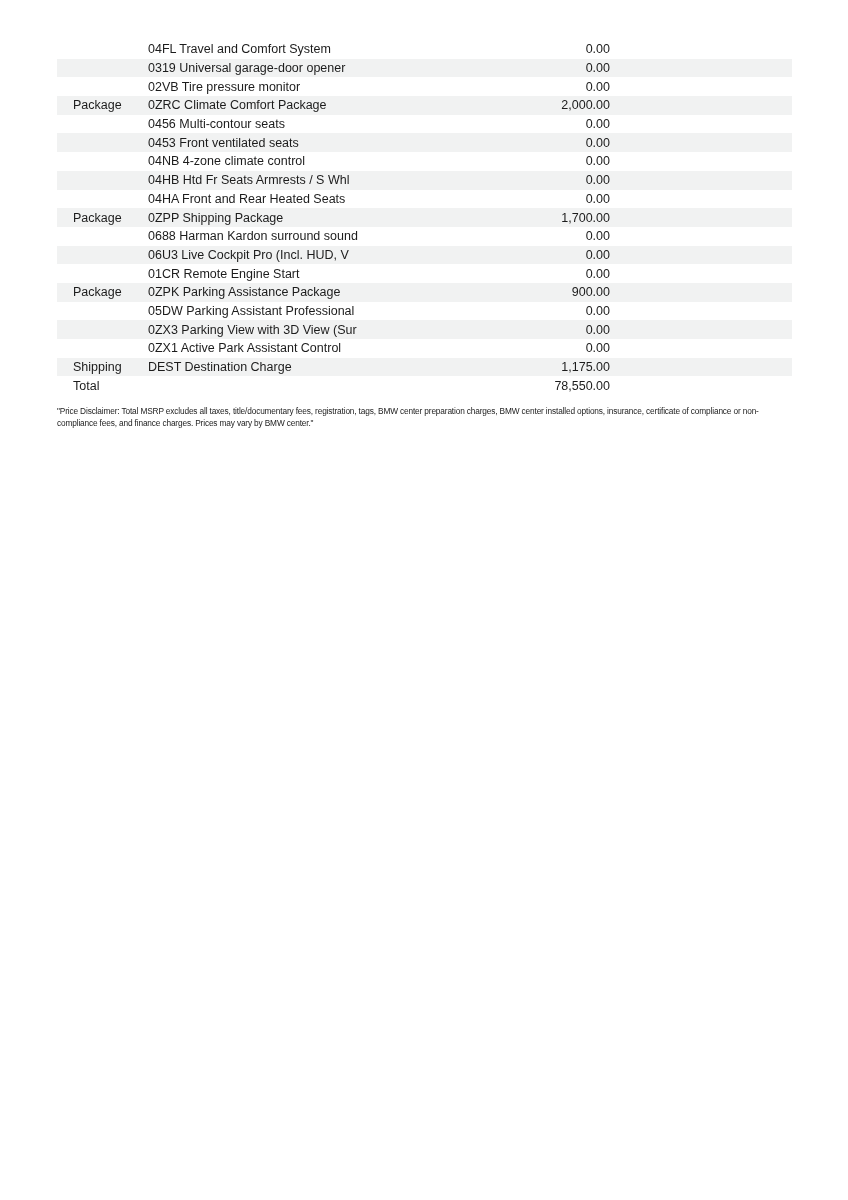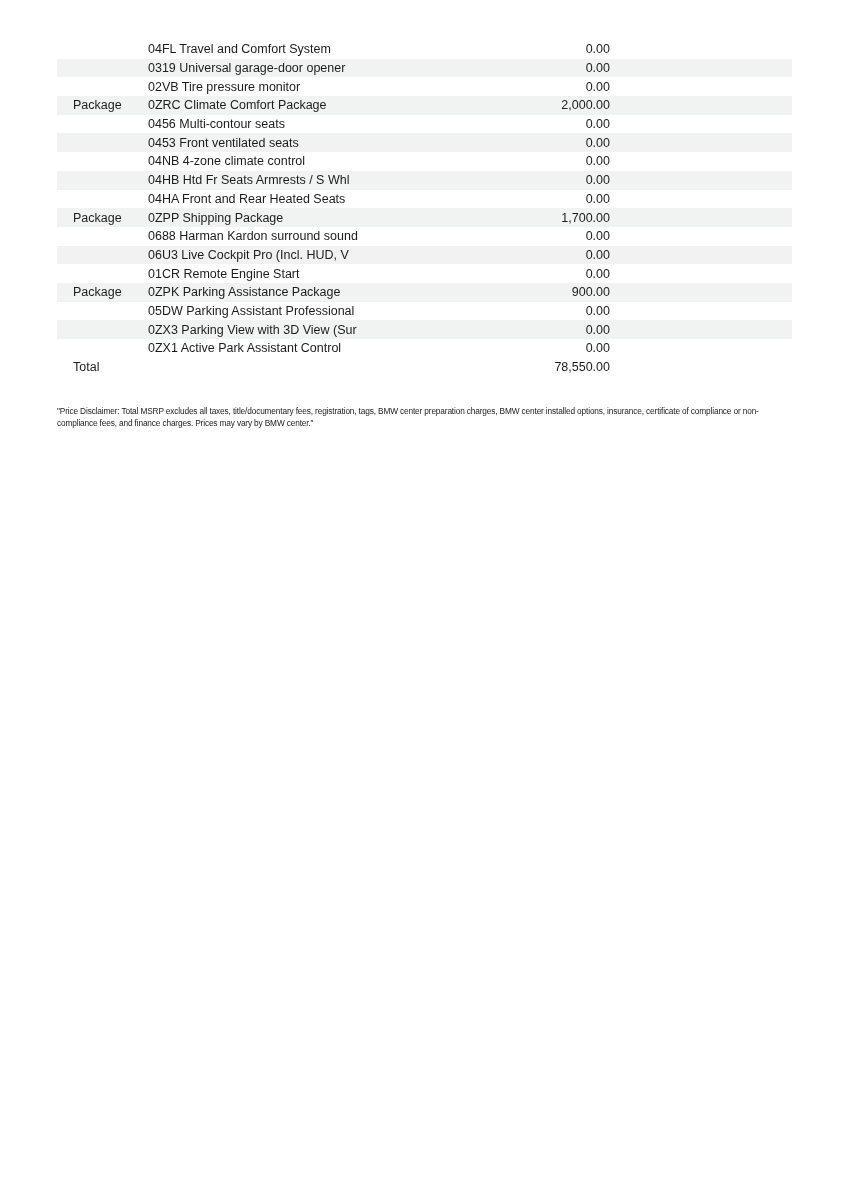--- a/index.html
+++ b/index.html
@@ -160,20 +160,26 @@
     <span class="cell-item">0ZX3 Parking View with 3D View (Sur</span>
     <span class="cell-price">0.00</span>
     <span class="cell-filler"></span>
   </div>
       <div class="row">
     <span class="cell-cat"></span>
     <span class="cell-item">0ZX1 Active Park Assistant Control</span>
     <span class="cell-price">0.00</span>
     <span class="cell-filler"></span>
   </div>
+      <div class="row striped">
+    <span class="cell-cat">Shipping</span>
+    <span class="cell-item">DEST Destination Charge</span>
+    <span class="cell-price">1,175.00</span>
+    <span class="cell-filler"></span>
+  </div>
       <div class="row">
     <span class="cell-cat">Total</span>
     <span class="cell-item"></span>
     <span class="cell-price">78,550.00</span>
     <span class="cell-filler"></span>
   </div>
     </div>
   <p class="disclaimer">"Price Disclaimer: Total MSRP excludes all taxes, title/documentary fees, registration, tags, BMW center preparation charges, BMW center installed options, insurance, certificate of compliance or non-compliance fees, and finance charges. Prices may vary by BMW center."</p>
 </div>
 

